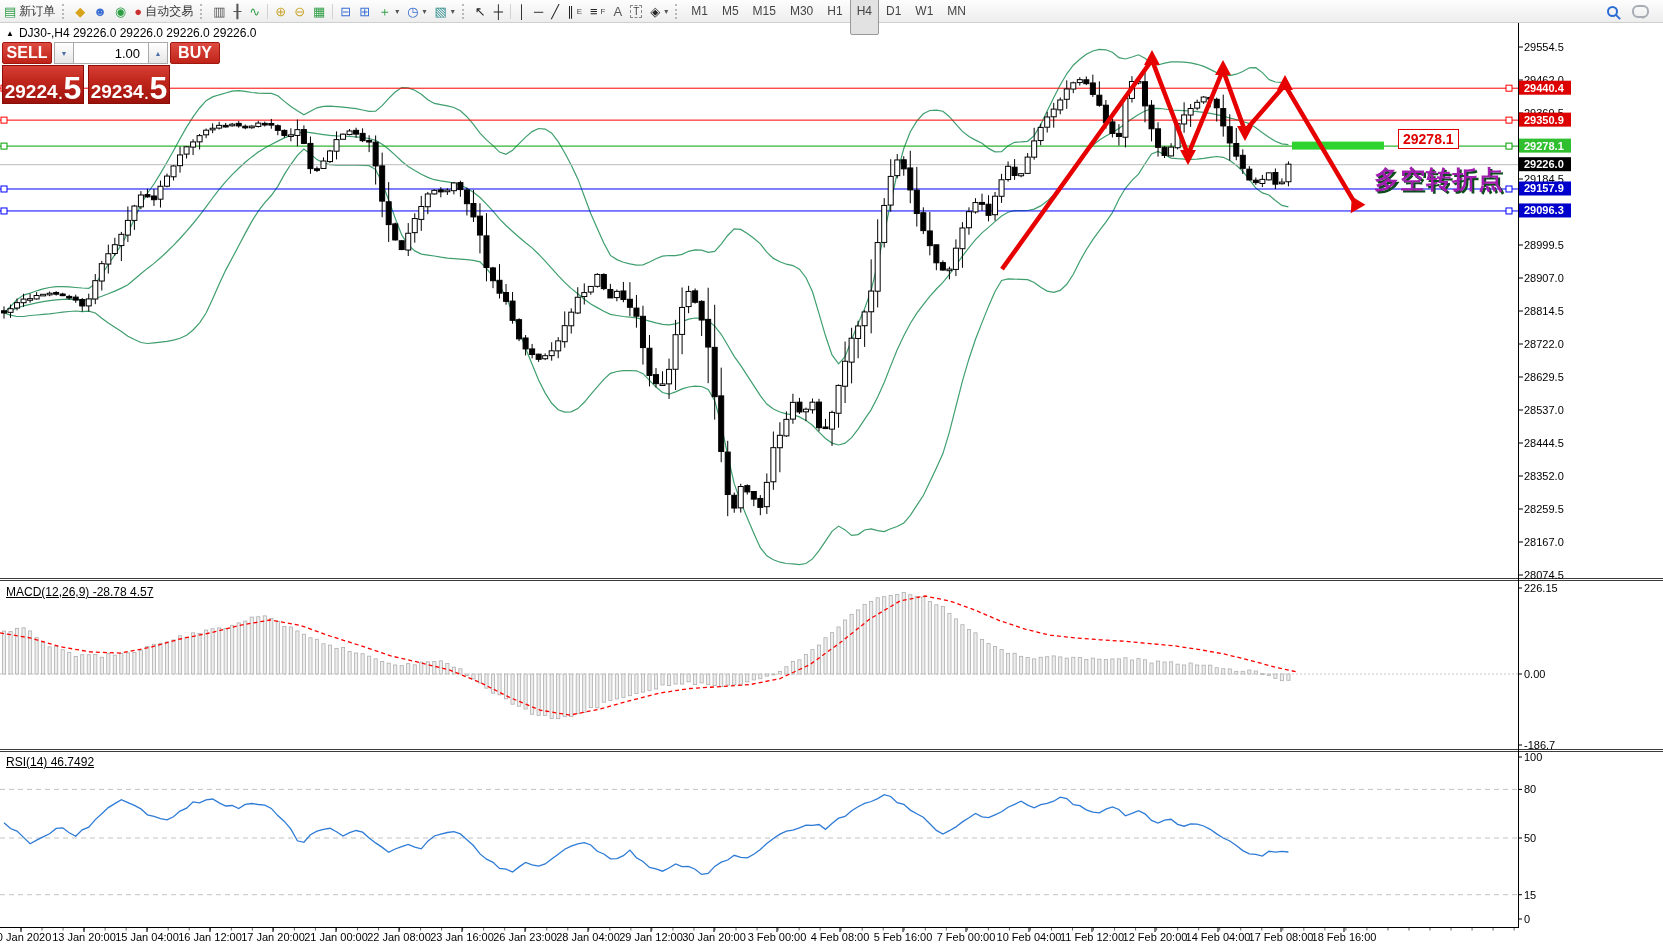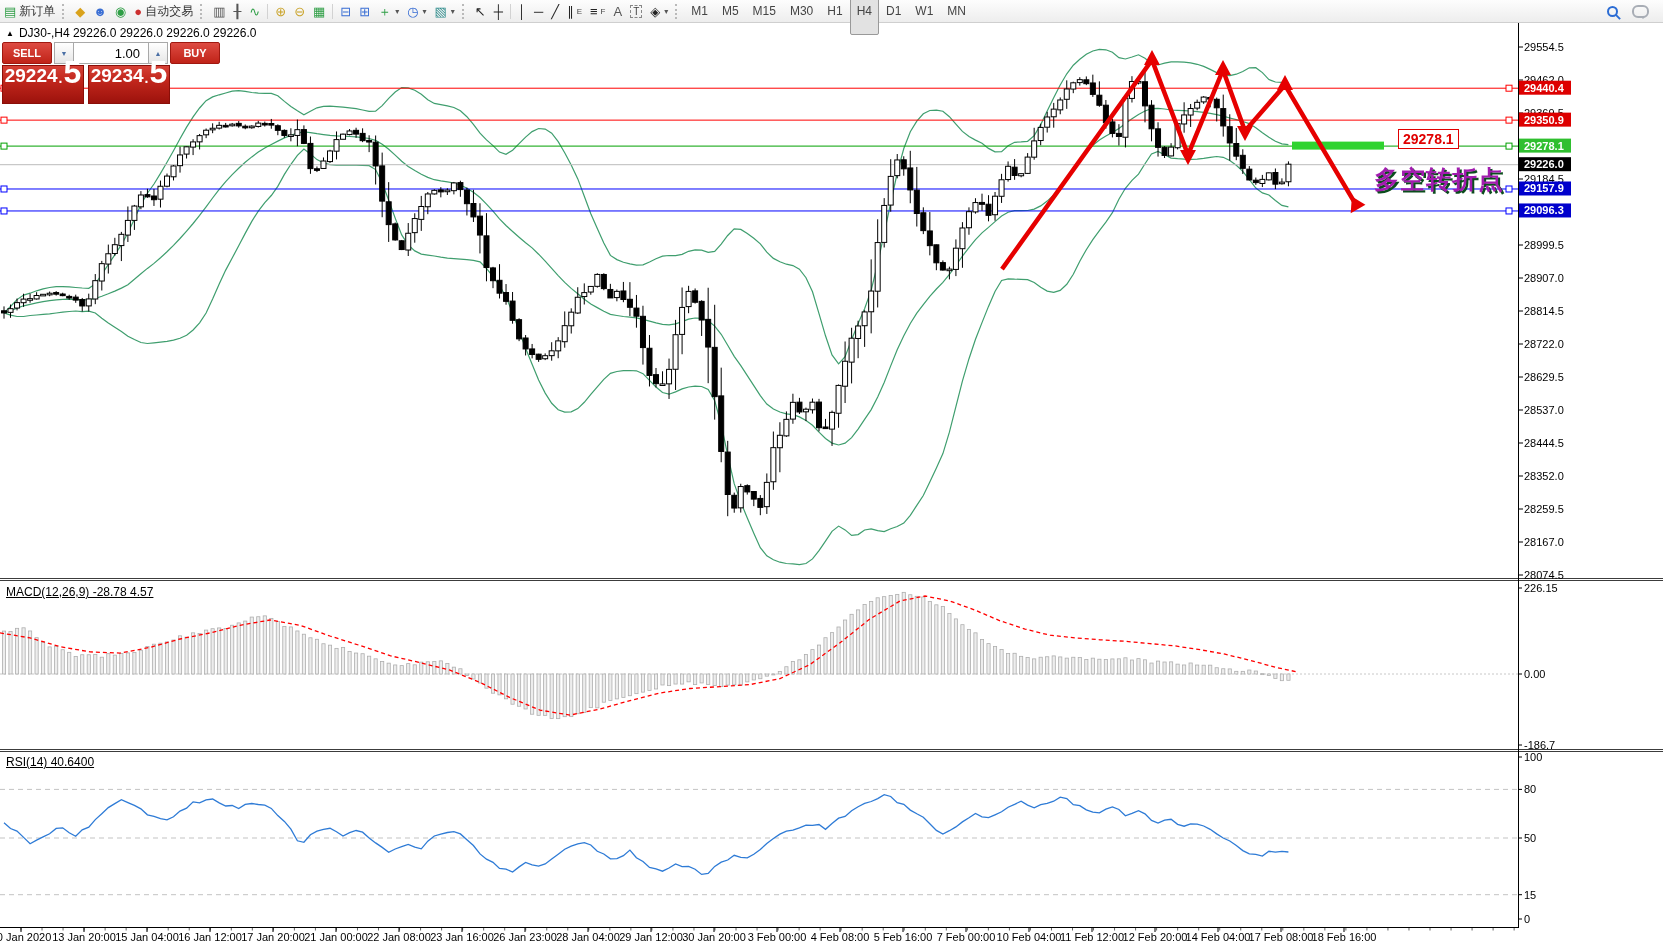--- a/index.html
+++ b/index.html
@@ -28,30 +28,30 @@
   .chat-ic{width:13px;height:9px;border:2px solid #a8adb5;border-radius:6px;position:relative;}
   .chat-ic::after{content:"";position:absolute;right:1px;bottom:-6px;border:3px solid transparent;
     border-top-color:#a8adb5;}
   
   .symbolbar{position:absolute;left:6px;top:26px;font-size:12px;color:#000;z-index:20;
     display:flex;align-items:center;gap:5px;background:rgba(255,255,255,.0);}
   .symbolbar .tri{font-size:8px;}
   
   .order{position:absolute;left:2px;top:42px;width:218px;z-index:25;}
   .orow1{display:flex;gap:2px;height:22px;}
-  .obtn{width:48px;color:#fff;font-weight:bold;font-size:11px;display:flex;align-items:center;
+  .obtn{width:48px;color:#fff;font-weight:bold;font-size:16px;display:flex;align-items:center;
     justify-content:center;background:linear-gradient(#de4b42,#c02318);border:1px solid #a01810;border-radius:2px;}
   .vol{flex:1;display:flex;border-radius:10px;}
   .vbtn{width:18px;background:linear-gradient(#fff,#e6e6e6);border:1px solid #a9a9a9;color:#4a6fa5;
     font-size:7px;display:flex;align-items:center;justify-content:center;}
   .vval{flex:1;background:#fff;border-top:1px solid #a9a9a9;border-bottom:1px solid #a9a9a9;
     font-size:13px;color:#000;display:flex;align-items:center;justify-content:flex-end;padding-right:8px;}
   .orow2{display:flex;gap:4px;margin-top:1px;}
   .pricebox{width:82px;height:39px;color:#fff;display:flex;align-items:flex-end;justify-content:center;
-    padding-bottom:18px;box-sizing:border-box;
+    padding-bottom:2px;box-sizing:border-box;
     background:linear-gradient(180deg,#d64036 0%,#c1261c 40%,#9c120c 100%);border:1px solid #8a0e08;}
   .pbig{font-size:19px;font-weight:bold;line-height:1;}
   .pdot{font-size:14px;font-weight:bold;line-height:1;margin:0 1px;}
   .pfrac{font-size:32px;font-weight:bold;line-height:.82;}
   
   .indlabel{position:absolute;font-size:12px;color:#000;z-index:20;text-decoration:underline;}
   
   .lvlbox{position:absolute;left:1398px;top:129px;height:18px;line-height:18px;border:1px solid #e00000;
     color:#e00000;font-size:14px;font-weight:bold;padding:0 4px;background:#fff;z-index:22;}
   .cnnote{position:absolute;left:1374px;top:163px;font-size:25px;font-weight:bold;color:#a21caf;
@@ -1011,16 +1011,16 @@
     </div>
     <div class="pricebox">
       <span class="pbig">29234</span>
       <span class="pdot">.</span>
       <span class="pfrac">5</span>
     </div>
   </div>
 </div>
 
 <div class="indlabel" style="left:6px;top:585px;">MACD(12,26,9) -28.78 4.57</div>
-<div class="indlabel" style="left:6px;top:755px;">RSI(14) 40.6400</div>
+<div class="indlabel" style="left:6px;top:755px;">RSI(14) 46.7492</div>
 
 <div class="lvlbox">29278.1</div>
 <div class="cnnote">多空转折点</div>
 
 </body></html>

